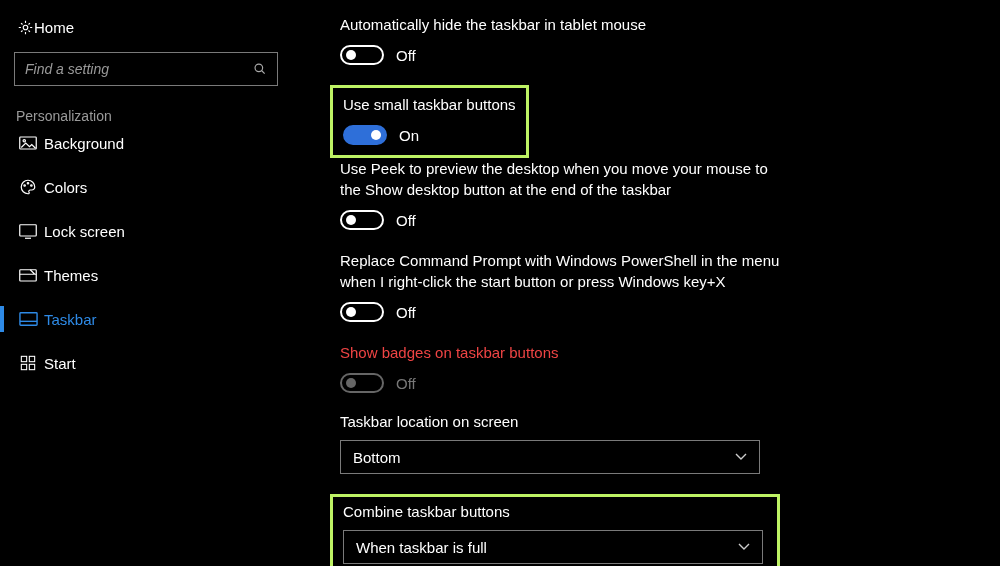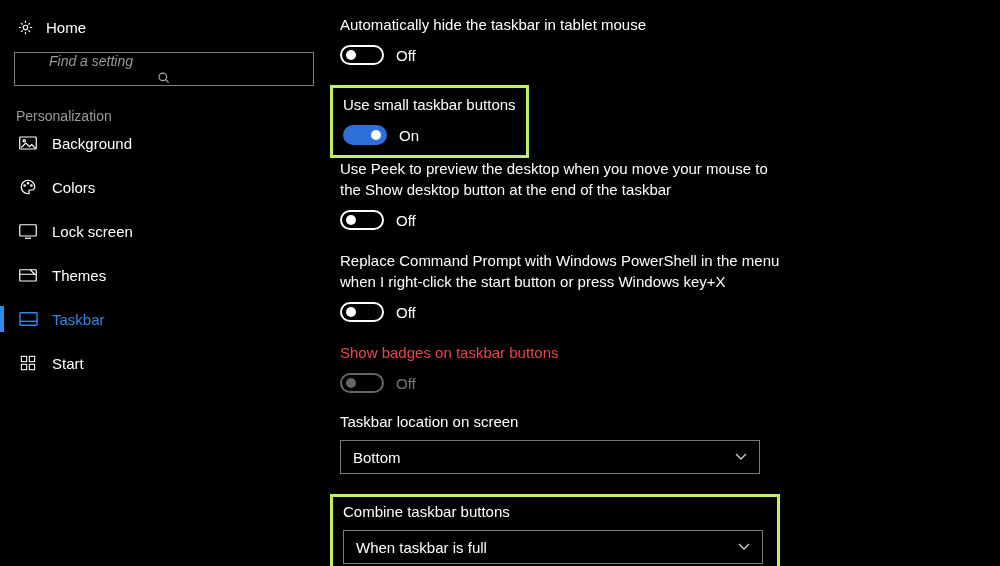--- a/index.html
+++ b/index.html
@@ -15,57 +15,55 @@
   }
   .sidebar {
     position: absolute;
     left: 0; top: 0;
     width: 300px;
     padding: 14px 14px 0 14px;
   }
   .home-row {
     display: flex;
     align-items: center;
-    gap: 12px;
     padding: 4px 2px 10px 2px;
     cursor: pointer;
   }
   .home-row .icon { width: 18px; height: 18px; display:flex; align-items:center; justify-content:center; }
   .home-row span.label { font-size: 15px; }
   .search-box {
     display: flex;
     align-items: center;
     justify-content: space-between;
     border: 1px solid #7a7a7a;
     height: 34px;
     padding: 0 10px;
     margin-top: 6px;
     margin-bottom: 22px;
-    width: 300px;
-    flex-direction: column;
+    width: 264px;
   }
   .search-box input {
     background: transparent;
     border: none;
     outline: none;
     color: #aaa;
     font-size: 14px;
     font-style: italic;
     width: 230px;
   }
   .search-box input::placeholder { color: #9a9a9a; font-style: italic; }
   .category {
     color: #9a9a9a;
     font-size: 14px;
     padding-left: 2px;
   }
   .nav-item {
     display: flex;
     align-items: center;
-    gap: 14px;
+    gap: 6px;
     padding: 10px 4px;
     cursor: pointer;
     position: relative;
     margin-bottom: 6px;
   }
   .nav-item .icon {
     width: 20px; height: 18px;
     display:flex; align-items:center; justify-content:center;
     color: #fff;
   }

